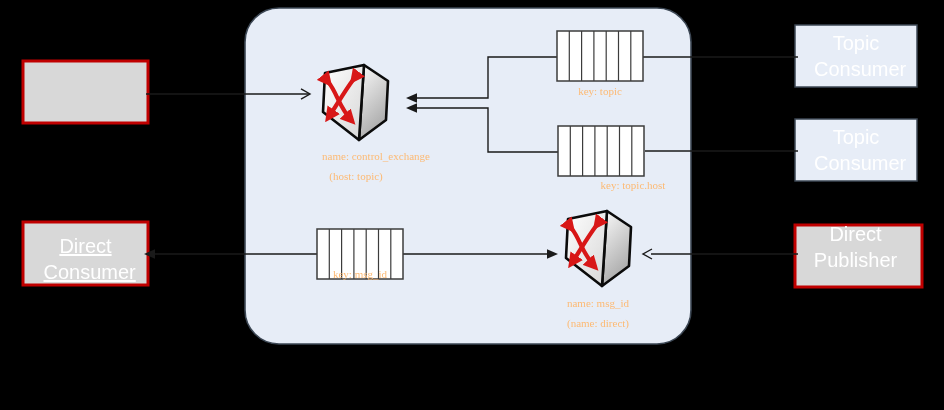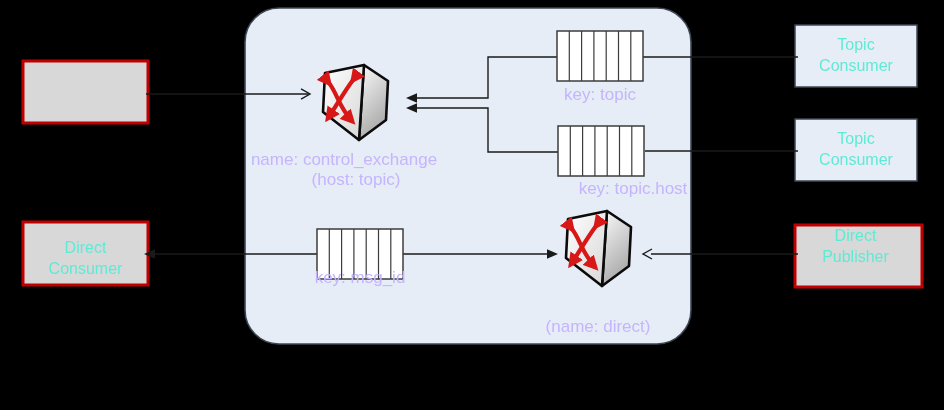--- a/index.html
+++ b/index.html
@@ -20,25 +20,25 @@
   .head{fill:var(--line-color,#1a1a1a);stroke:none;}
   .chev{fill:none;stroke:var(--line-color,#1a1a1a);stroke-width:1.4;}
   .qrect{fill:#ffffff;stroke:#3c3c3c;stroke-width:1.5;}
   .qlines{fill:none;stroke:#3c3c3c;stroke-width:1.2;}
   .face{stroke:#0b0b0b;stroke-width:2.6;stroke-linejoin:round;}
   .exchArrow{fill:none;stroke:var(--exchange-arrow-red,#d81717);stroke-width:4.2;stroke-linecap:butt;}
 
   
   .dlabel{
     position:absolute;transform:translateX(-50%);
-    font-size:17px;line-height:1.2;color:#c4b5fd;white-space:nowrap;
+    font-size:11px;line-height:1.2;color:#fdba74;white-space:nowrap;font-family:Liberation Serif, serif;
   }
   .boxlabel{
     position:absolute;display:flex;align-items:center;justify-content:center;
-    font-size:16px;line-height:1.3;color:#5eead4;text-align:center;
+    font-size:20px;line-height:1.3;color:#ffffff;text-align:center;
   }
   .boxlabel span{max-width:84px;}
 </style>
 </head>
 <body>
 
 <div class="stage">
 
   <svg class="layer" width="944" height="410" viewBox="0 0 944 410">
     <defs>
@@ -100,34 +100,35 @@
     </g>
 
     <use href="#queueIcon" x="557" y="31"></use>
     <use href="#queueIcon" x="558" y="126"></use>
     <use href="#queueIcon" x="317" y="229"></use>
 
     <use href="#exchIcon" x="315" y="61"></use>
     <use href="#exchIcon" x="558" y="207"></use>
   </svg>
 
-  <div class="boxlabel" style="left:23px;top:222px;width:125px;height:74px;">
+  <div class="boxlabel" style="left:23px;top:222px;width:125px;height:74px;text-decoration:underline;">
     <span>Direct Consumer</span>
   </div>
   <div class="boxlabel" style="left:795px;top:25px;width:122px;height:62px;">
     <span>Topic Consumer</span>
   </div>
   <div class="boxlabel" style="left:795px;top:119px;width:122px;height:62px;">
     <span>Topic Consumer</span>
   </div>
   <div class="boxlabel" style="left:764px;top:225px;width:127px;height:44px;margin-left:28px;">
     <span>Direct Publisher</span>
   </div>
 
-  <div class="dlabel" style="left:344px;top:150px;">name: control_exchange</div>
+  <div class="dlabel" style="left:376px;top:150px;">name: control_exchange</div>
   <div class="dlabel" style="left:356px;top:170px;">(host: topic)</div>
+  <div class="dlabel" style="left:598px;top:297px;">name: msg_id</div>
   <div class="dlabel" style="left:598px;top:317px;">(name: direct)</div>
 
   <div class="dlabel" style="left:600px;top:85px;">key: topic</div>
   <div class="dlabel" style="left:601px;top:179px;margin-left:32px;">key: topic.host</div>
   <div class="dlabel" style="left:360px;top:268px;">key: msg_id</div>
 
 </div>
 
 </body></html>

